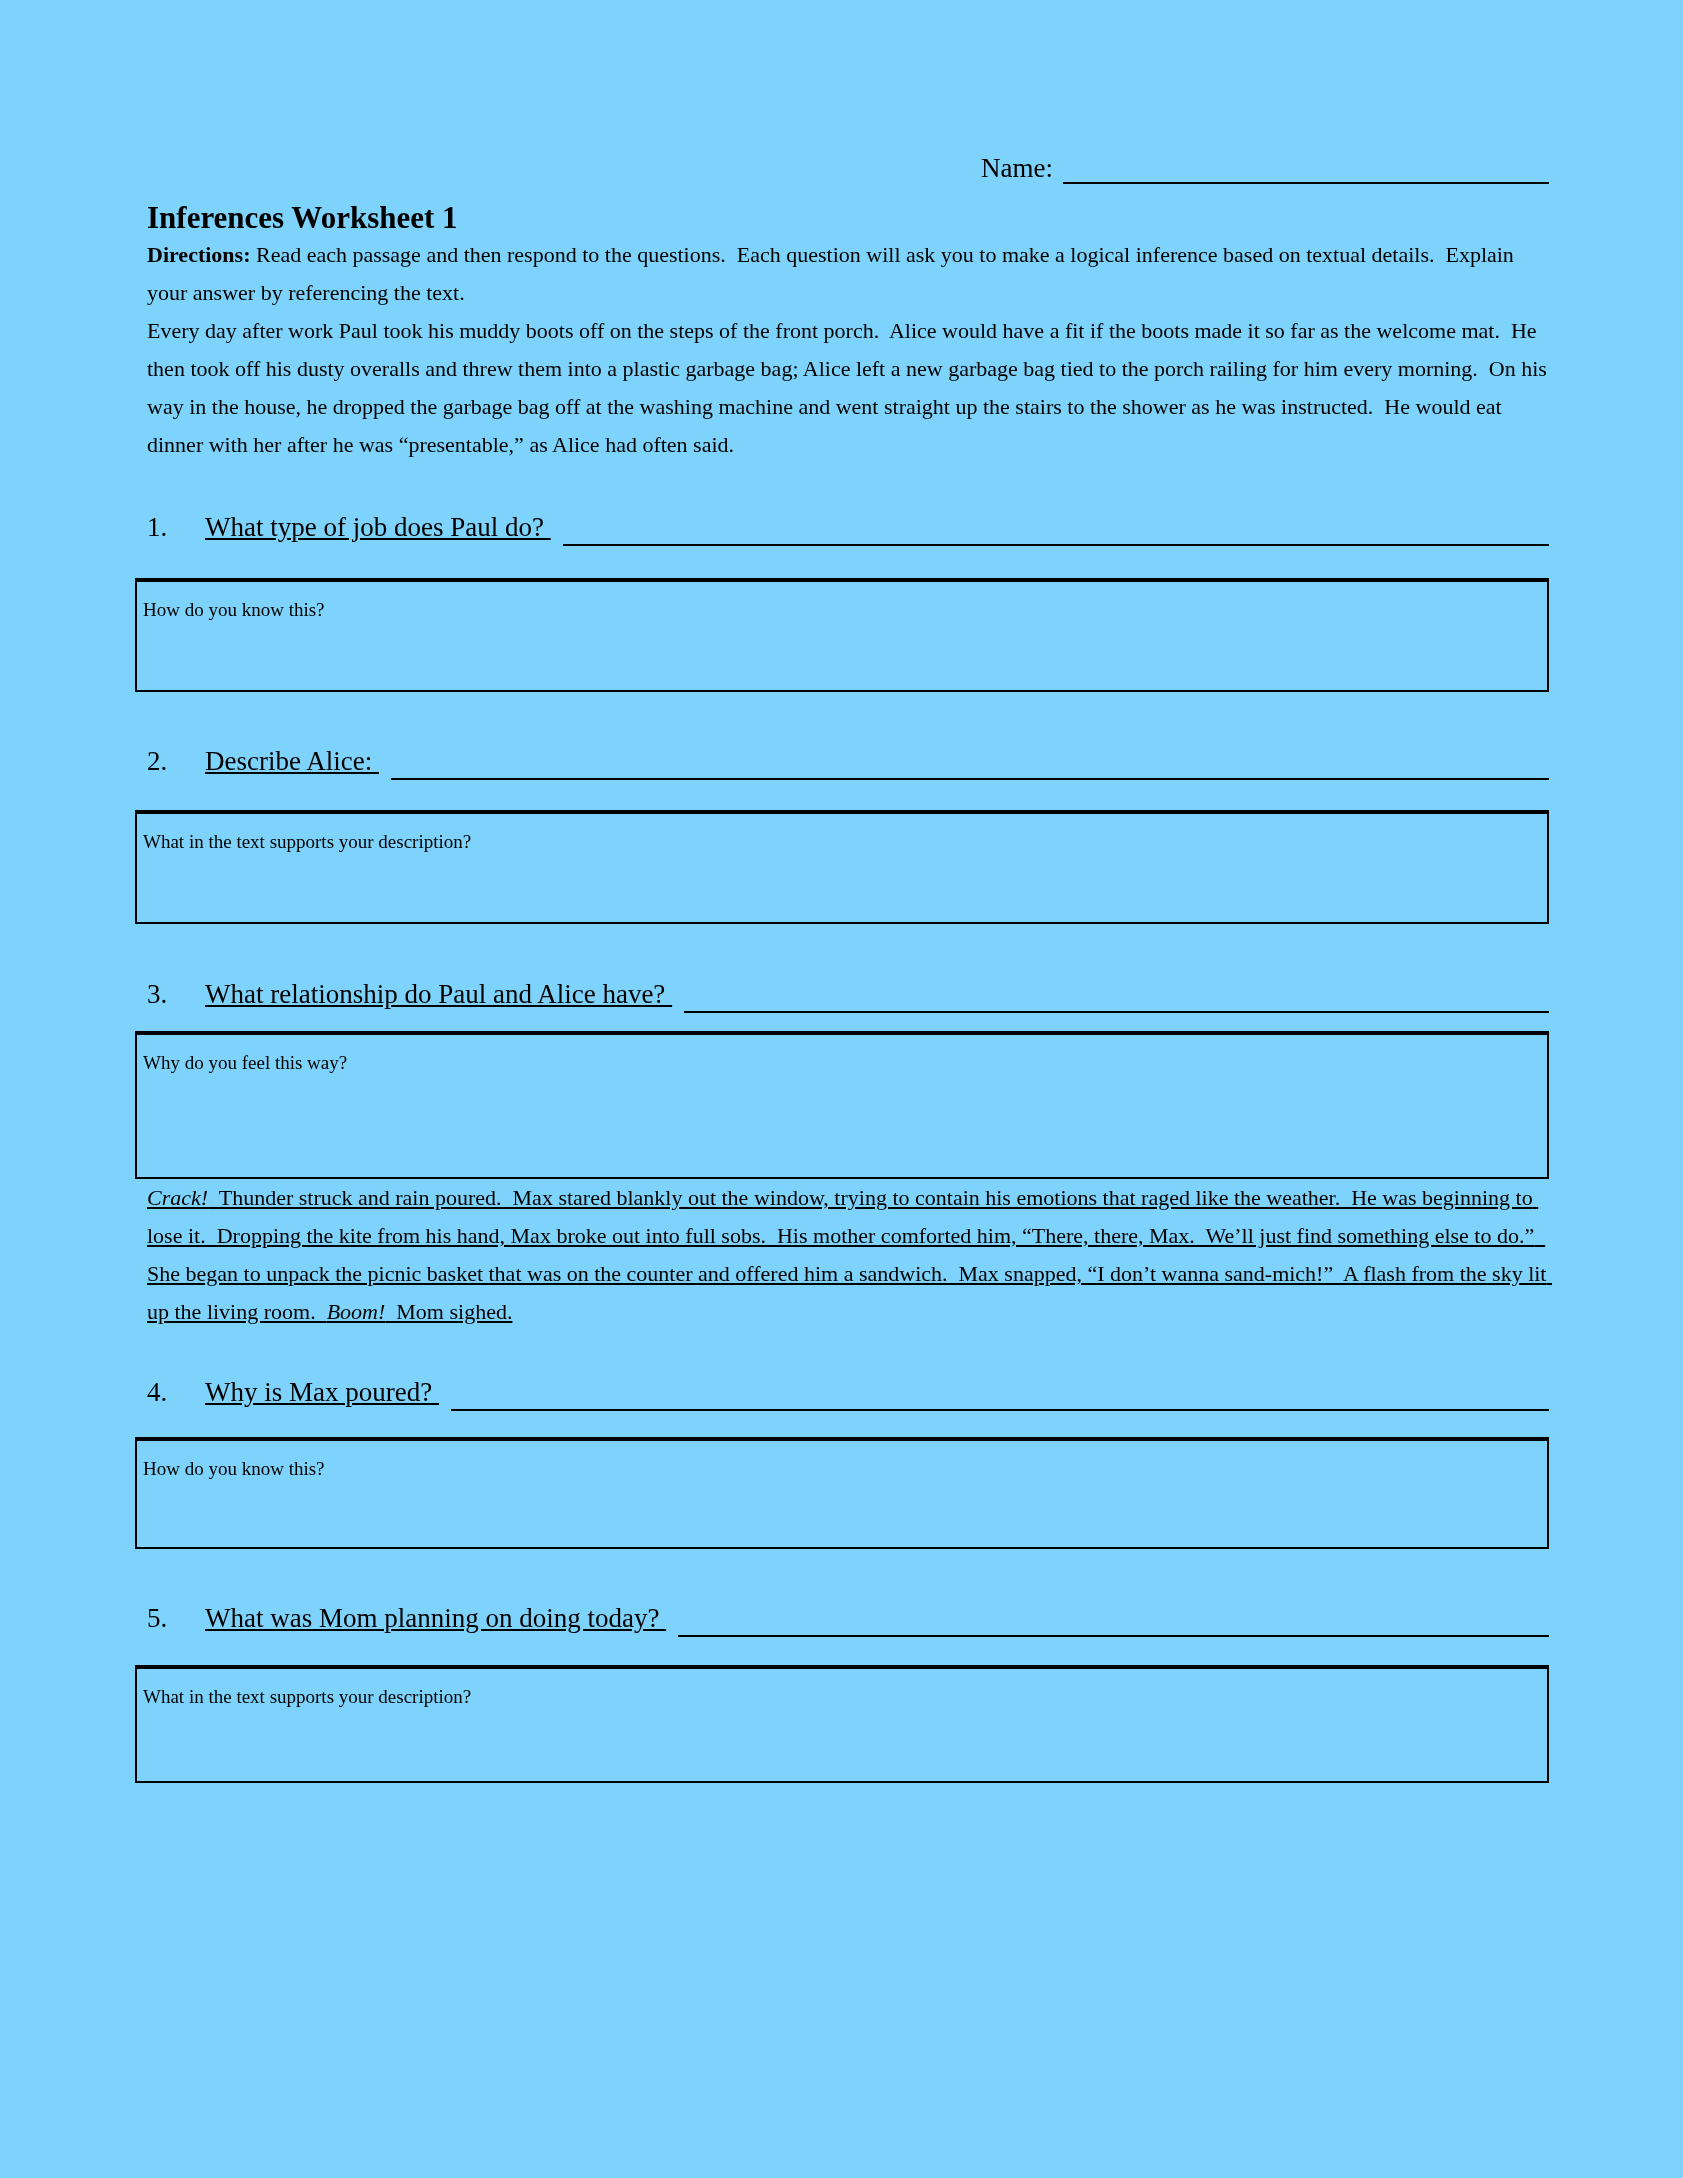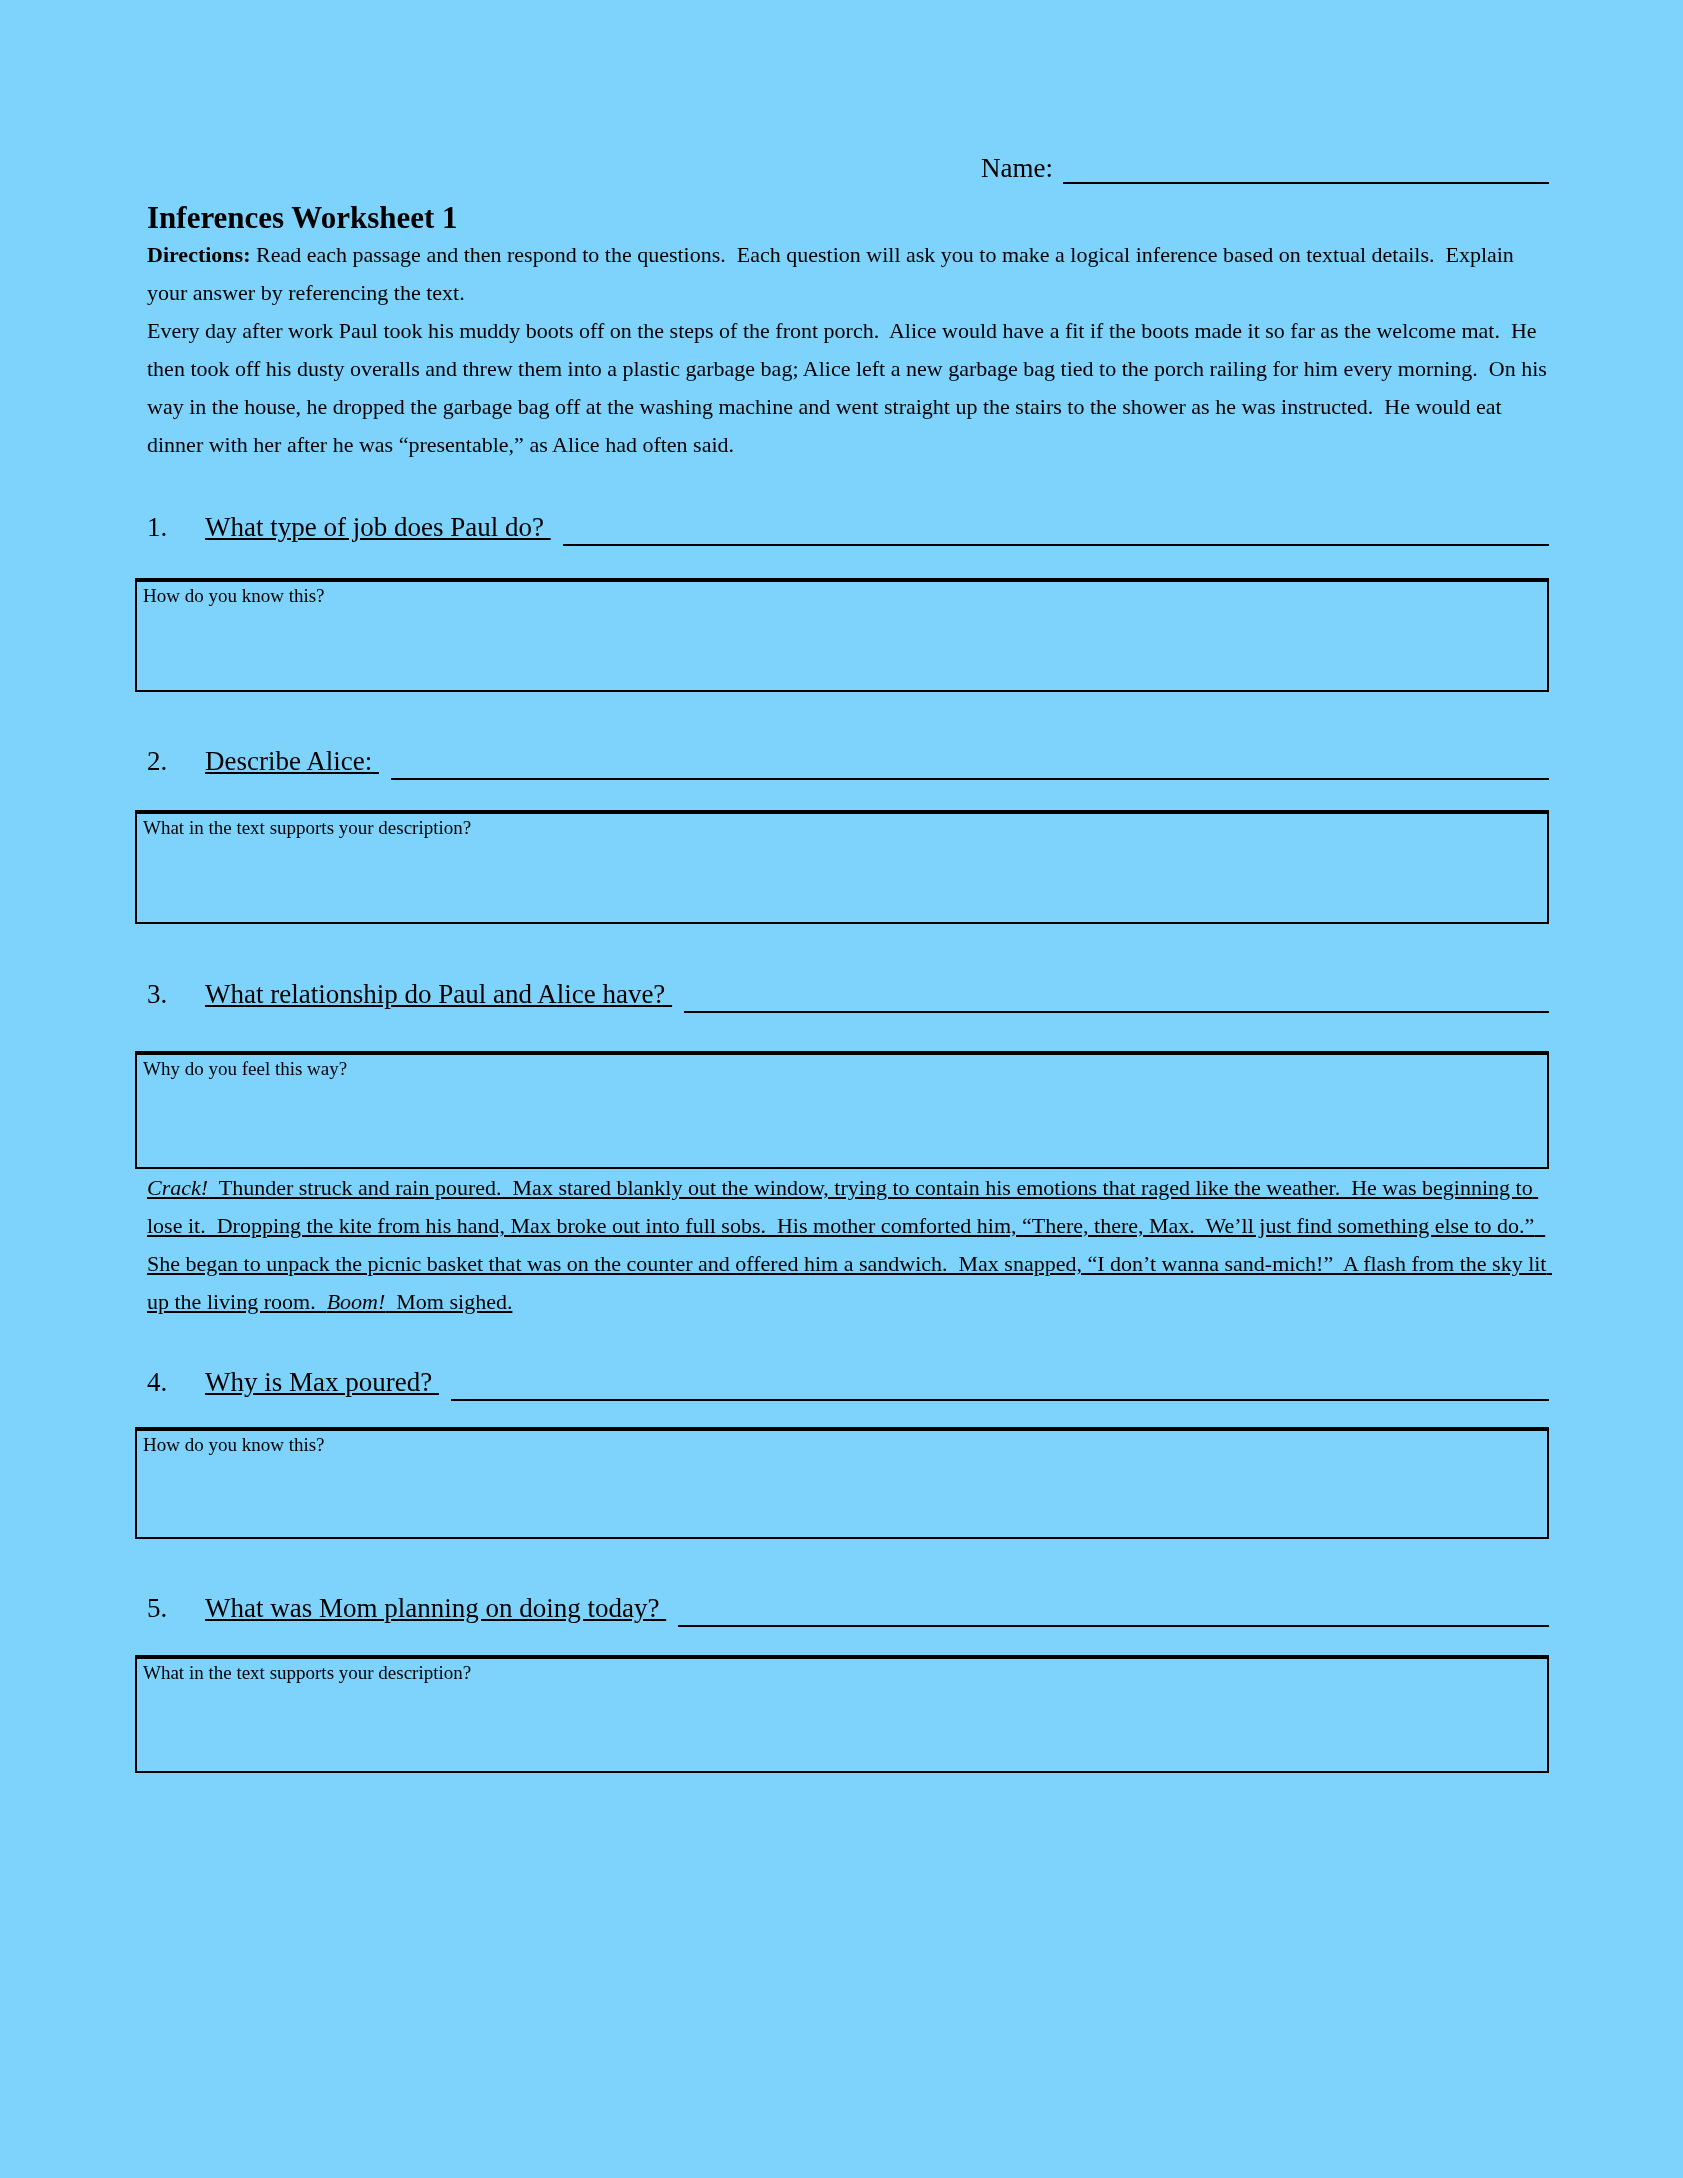--- a/index.html
+++ b/index.html
@@ -85,26 +85,26 @@
     border-bottom: 2px solid #000;
     height: 32px;
     margin-left: 12px;
     min-width: 40px;
   }
   
   .answer-box {
     margin-left: -12px;
     border: 2px solid #000;
     border-top-width: 4px;
-    padding: 3px 6px;
+    padding: 17px 6px;
     box-sizing: border-box;
   }
   .box-1 { margin-top: 32px; height: 114px; }
   .box-2 { margin-top: 30px; height: 114px; }
-  .box-3 { margin-top: 38px; height: 118px; }
+  .box-3 { margin-top: 18px; height: 148px; }
   .box-4 { margin-top: 26px; height: 112px; }
   .box-5 { margin-top: 28px; height: 118px; }
   .box-label {
     font-size: 19px;
     line-height: 22px;
     display: block;
   }
 </style>
 </head>
 <body>

